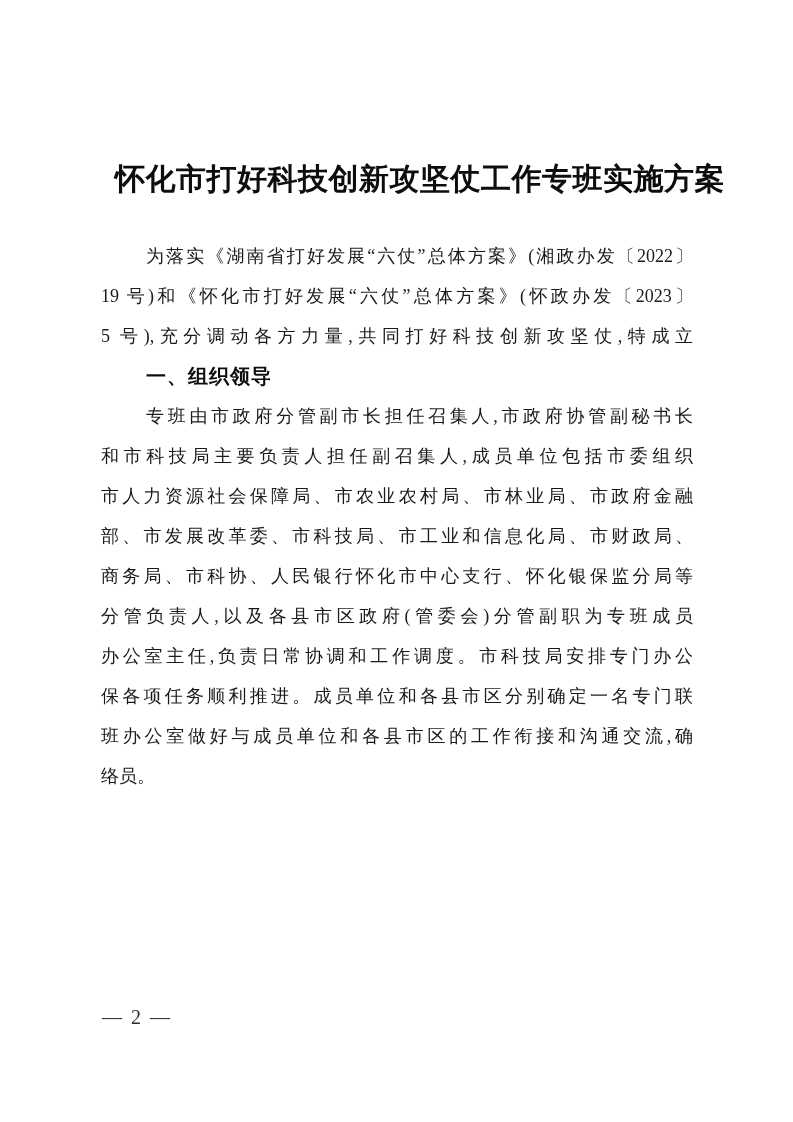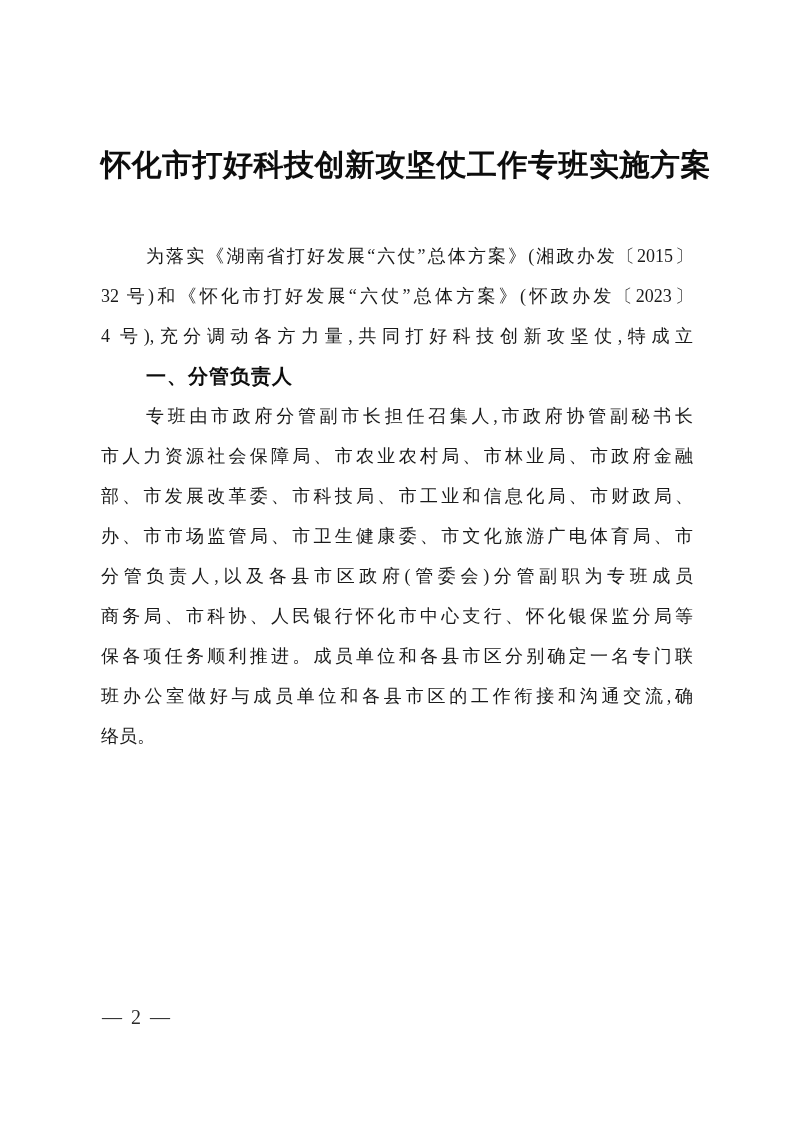--- a/index.html
+++ b/index.html
@@ -17,21 +17,21 @@
     font-family: "Liberation Serif", "DejaVu Serif", serif;
     overflow: hidden;
   }
   .doc-title {
     position: absolute;
     top: 142px;
     left: 101px;
     width: 592px;
     height: 46px;
     line-height: 46px;
-    margin: 0;
+    margin: 14px;
     font-family: "Liberation Sans", "DejaVu Sans", sans-serif;
     font-weight: 700;
     font-size: 30px;
     letter-spacing: 0.5px;
     text-align: center;
     white-space: nowrap;
     color: #0d0d0d;
   }
   .doc-body {
     position: absolute;
@@ -81,32 +81,33 @@
 </style>
 </head>
 <body>
 
 <div class="page">
 
   <h1 class="doc-title">怀化市打好科技创新攻坚仗工作专班实施方案</h1>
 
   <div class="doc-body">
 
-    <div class="line indent">为落实《湖南省打好发展“六仗”总体方案》(湘政办发〔2015〕</div>
-    <div class="line">32 号)和《怀化市打好发展“六仗”总体方案》(怀政办发〔2023〕</div>
-    <div class="line">4 号),充分调动各方力量,共同打好科技创新攻坚仗,特成立</div>
+    <div class="line indent">为落实《湖南省打好发展“六仗”总体方案》(湘政办发〔2022〕</div>
+    <div class="line">19 号)和《怀化市打好发展“六仗”总体方案》(怀政办发〔2023〕</div>
+    <div class="line">5 号),充分调动各方力量,共同打好科技创新攻坚仗,特成立</div>
 
-    <div class="heading-line">一、分管负责人</div>
+    <div class="heading-line">一、组织领导</div>
 
     <div class="line indent">专班由市政府分管副市长担任召集人,市政府协管副秘书长</div>
+    <div class="line">和市科技局主要负责人担任副召集人,成员单位包括市委组织</div>
     <div class="line">市人力资源社会保障局、市农业农村局、市林业局、市政府金融</div>
     <div class="line">部、市发展改革委、市科技局、市工业和信息化局、市财政局、</div>
-    <div class="line">办、市市场监管局、市卫生健康委、市文化旅游广电体育局、市</div>
+    <div class="line">商务局、市科协、人民银行怀化市中心支行、怀化银保监分局等</div>
     <div class="line">分管负责人,以及各县市区政府(管委会)分管副职为专班成员</div>
-    <div class="line">商务局、市科协、人民银行怀化市中心支行、怀化银保监分局等</div>
+    <div class="line">办公室主任,负责日常协调和工作调度。市科技局安排专门办公</div>
     <div class="line">保各项任务顺利推进。成员单位和各县市区分别确定一名专门联</div>
     <div class="line">班办公室做好与成员单位和各县市区的工作衔接和沟通交流,确</div>
     <div class="line end">络员。</div>
   </div>
 
   <div class="page-number">— 2 —</div>
 
 </div>
 
 </body></html>

